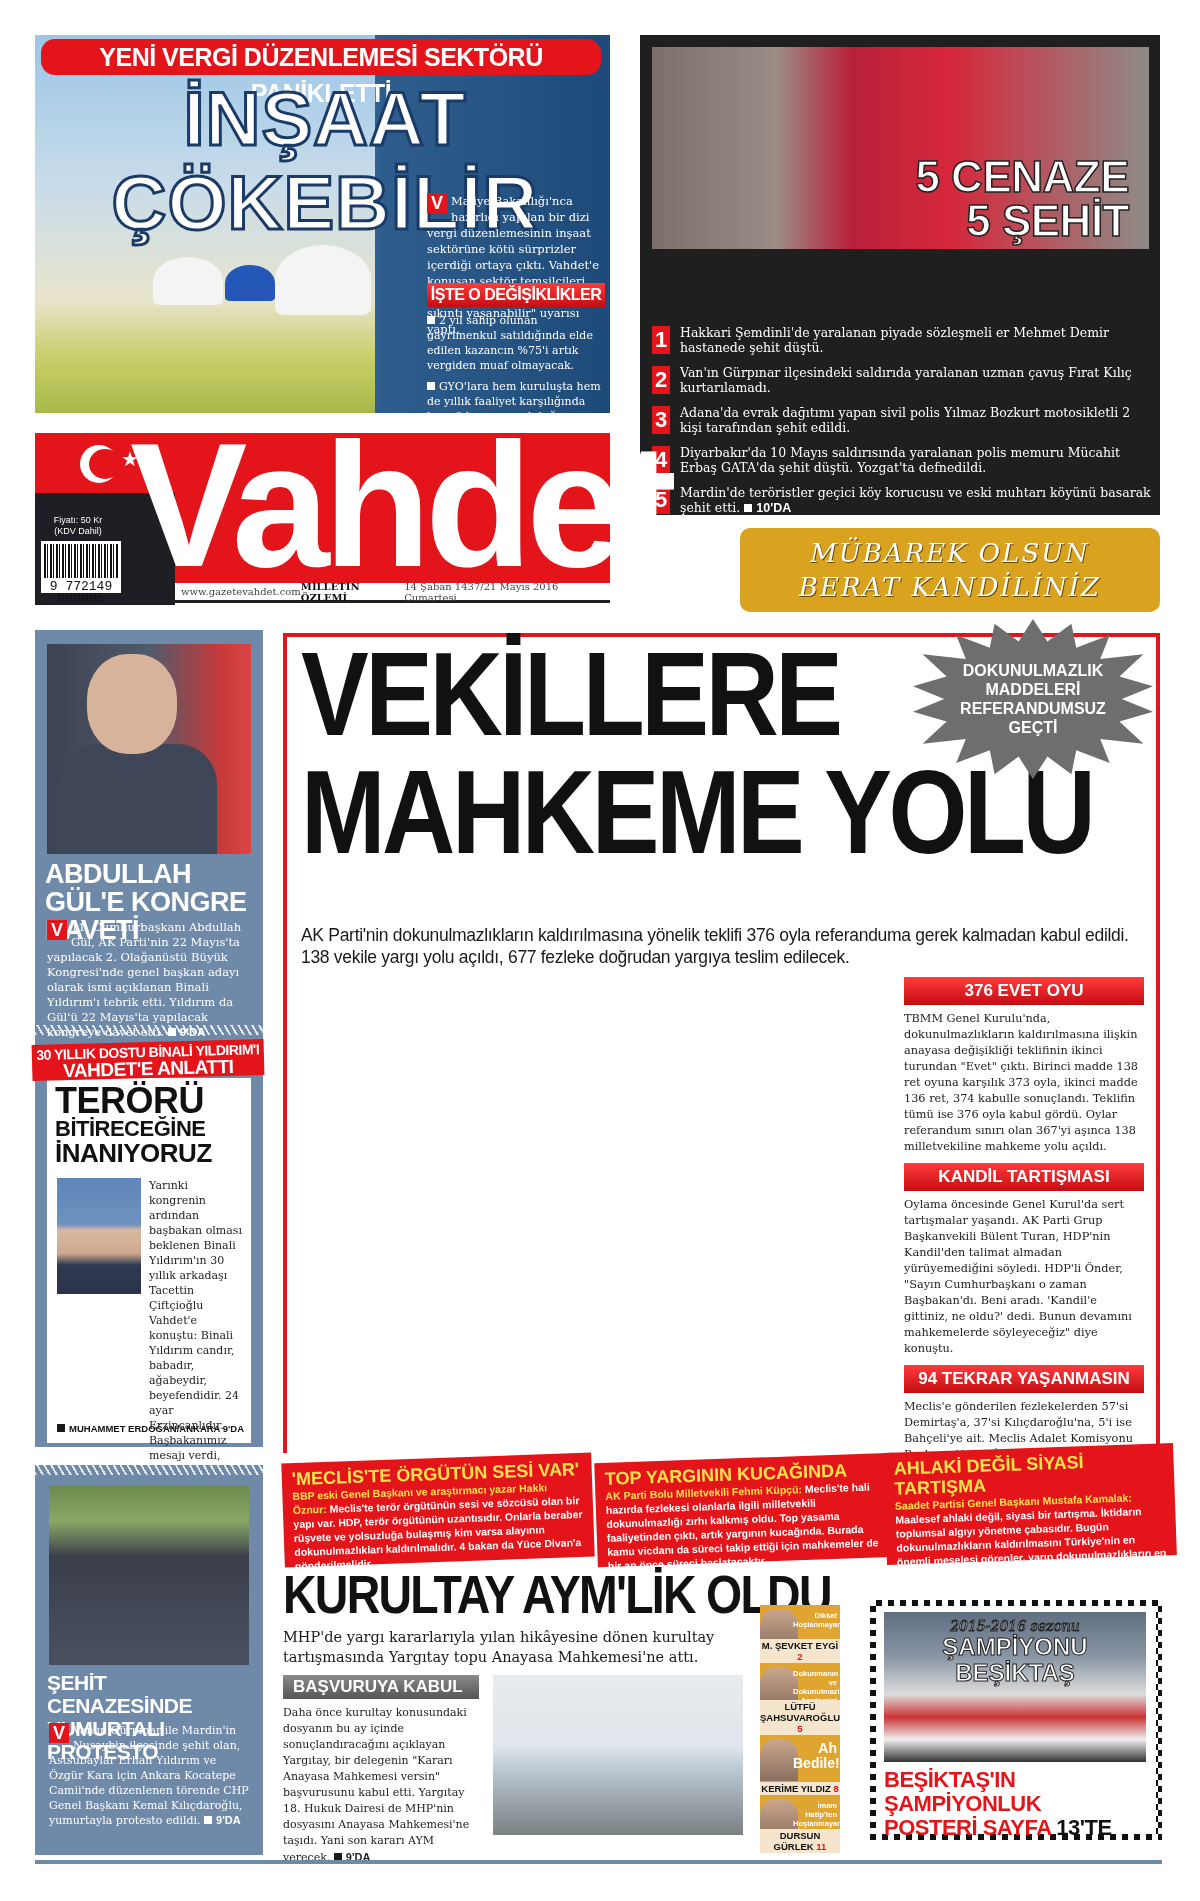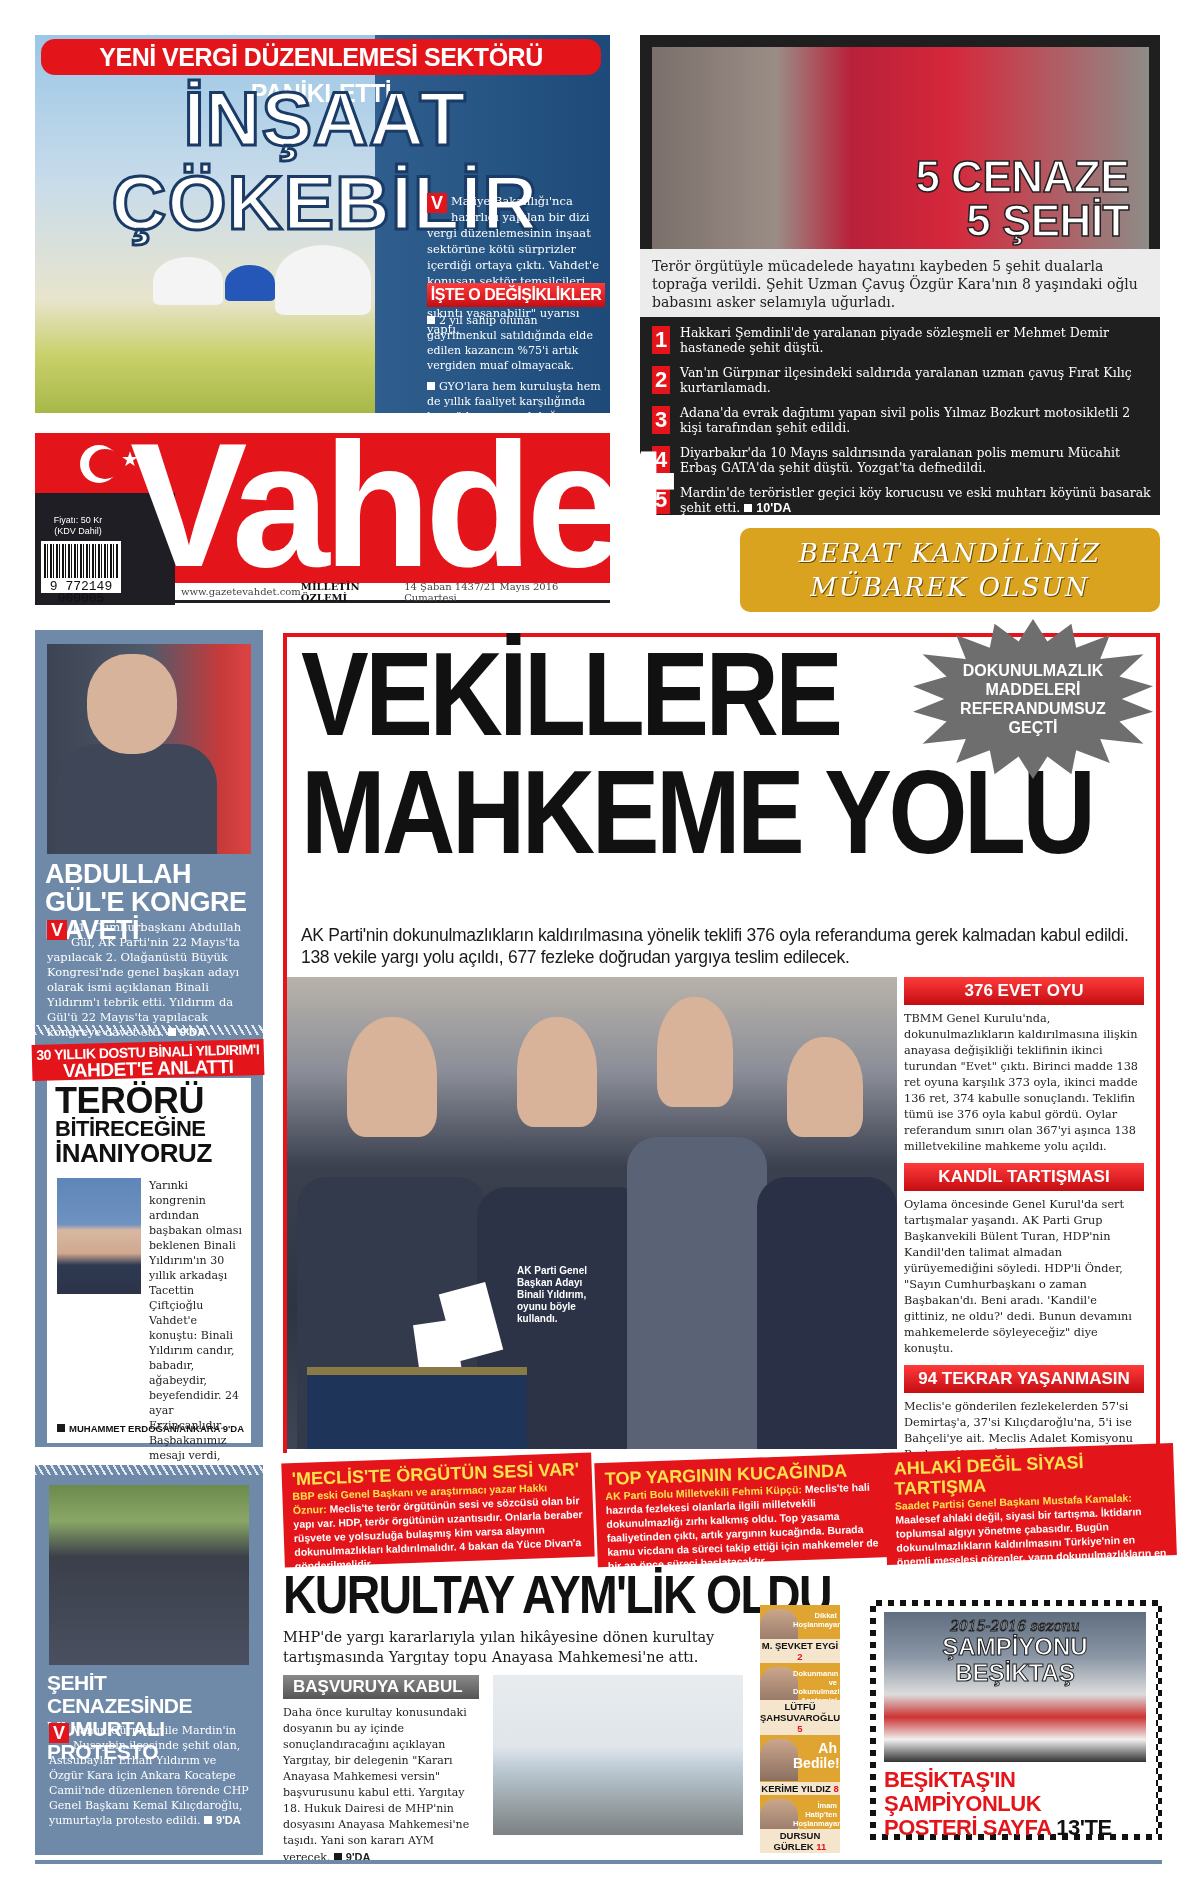--- a/index.html
+++ b/index.html
@@ -149,21 +149,20 @@
   </div>
 </section>
 
 <section id="sehit" class="abs">
   <div class="photo-box">
     <div class="title cond">
       <div>5 CENAZE</div>
       <div>5 ŞEHİT</div>
     </div>
   </div>
-  <div class="caption serif">Terör örgütüyle mücadelede hayatını kaybeden 5 şehit dualarla toprağa verildi. Şehit Uzman Çavuş Özgür Kara'nın 8 yaşındaki oğlu babasını asker selamıyla uğurladı.</div>
   <div class="list serif">
     <div class="item"><span class="num">1</span><span>Hakkari Şemdinli'de yaralanan piyade sözleşmeli er Mehmet Demir hastanede şehit düştü.</span></div>
     <div class="item"><span class="num">2</span><span>Van'ın Gürpınar ilçesindeki saldırıda yaralanan uzman çavuş Fırat Kılıç kurtarılamadı.</span></div>
     <div class="item"><span class="num">3</span><span>Adana'da evrak dağıtımı yapan sivil polis Yılmaz Bozkurt motosikletli 2 kişi tarafından şehit edildi.</span></div>
     <div class="item"><span class="num">4</span><span>Diyarbakır'da 10 Mayıs saldırısında yaralanan polis memuru Mücahit Erbaş GATA'da şehit düştü. Yozgat'ta defnedildi.</span></div>
     <div class="item"><span class="num">5</span><span>Mardin'de teröristler geçici köy korucusu ve eski muhtarı köyünü basarak şehit etti.</span> <span class="sq"></span><span class="ref">10'DA</span></div>
   </div>
 </section>
 
 <header id="mast" class="abs">
@@ -180,22 +179,22 @@
   <div class="barcode"></div>
   <div class="barnum">9 772149 000005</div>
   <div class="footer serif">
     <span>www.gazetevahdet.com</span>
     <span class="slogan">MİLLETİN ÖZLEMİ</span>
     <span>14 Şaban 1437/21 Mayıs 2016 Cumartesi</span>
   </div>
 </header>
 
 <div id="berat" class="abs">
+  <div>MÜBAREK OLSUN</div>
   <div>BERAT KANDİLİNİZ</div>
-  <div>MÜBAREK OLSUN</div>
 </div>
 
 <section id="gul" class="abs">
   <div class="photo-box">
     <div class="suit"></div>
     <div class="face"></div>
   </div>
   <div class="title cond">ABDULLAH GÜL'E KONGRE DAVETİ</div>
   <div class="body serif">
     <span class="vmark">V</span><span>11. Cumhurbaşkanı Abdullah Gül, AK Parti'nin 22 Mayıs'ta yapılacak 2. Olağanüstü Büyük Kongresi'nde genel başkan adayı olarak ismi açıklanan Binali Yıldırım'ı tebrik etti. Yıldırım da Gül'ü 22 Mayıs'ta yapılacak kongreye davet etti.</span> <span class="sq"></span><span class="ref">9'DA</span>
@@ -232,34 +231,20 @@
 </section>
 
 <section id="main" class="abs">
   <div class="headline">
     <div>VEKİLLERE</div>
     <div>MAHKEME YOLU</div>
   </div>
   <div class="star-badge"></div>
   <div class="star-text">DOKUNULMAZLIK MADDELERİ REFERANDUMSUZ GEÇTİ</div>
   <div class="deck">AK Parti'nin dokunulmazlıkların kaldırılmasına yönelik teklifi 376 oyla referanduma gerek kalmadan kabul edildi. 138 vekile yargı yolu açıldı, 677 fezleke doğrudan yargıya teslim edilecek.</div>
-  <div class="photo-box">
-    <div class="suit" style="left:10px;top:200px;width:190px;height:280px;"></div>
-    <div class="person" style="left:60px;top:40px;width:90px;height:120px;"></div>
-    <div class="suit" style="left:190px;top:210px;width:170px;height:270px;background:#2c3346;"></div>
-    <div class="person" style="left:230px;top:40px;width:80px;height:110px;"></div>
-    <div class="suit" style="left:340px;top:160px;width:140px;height:320px;background:#5a6275;"></div>
-    <div class="person" style="left:370px;top:20px;width:76px;height:110px;"></div>
-    <div class="suit" style="left:470px;top:200px;width:140px;height:280px;background:#2a3045;"></div>
-    <div class="person" style="left:500px;top:60px;width:76px;height:100px;"></div>
-    <div class="ballot" style="left:160px;top:310px;width:48px;height:70px;transform:rotate(-15deg);"></div>
-    <div class="ballot" style="left:130px;top:345px;width:42px;height:60px;transform:rotate(-8deg);"></div>
-    <div style="position:absolute;left:20px;top:390px;width:220px;height:90px;background:#1e3458;border-top:8px solid #8a7a45;"></div>
-    <div class="photo-caption">AK Parti Genel Başkan Adayı Binali Yıldırım, oyunu böyle kullandı.</div>
-  </div>
   <div class="side serif">
     <div class="bar">376 EVET OYU</div>
     <p>TBMM Genel Kurulu'nda, dokunulmazlıkların kaldırılmasına ilişkin anayasa değişikliği teklifinin ikinci turundan "Evet" çıktı. Birinci madde 138 ret oyuna karşılık 373 oyla, ikinci madde 136 ret, 374 kabulle sonuçlandı. Teklifin tümü ise 376 oyla kabul gördü. Oylar referandum sınırı olan 367'yi aşınca 138 milletvekiline mahkeme yolu açıldı.</p>
     <div class="bar">KANDİL TARTIŞMASI</div>
     <p>Oylama öncesinde Genel Kurul'da sert tartışmalar yaşandı. AK Parti Grup Başkanvekili Bülent Turan, HDP'nin Kandil'den talimat almadan yürüyemediğini söyledi. HDP'li Önder, "Sayın Cumhurbaşkanı o zaman Başbakan'dı. Beni aradı. 'Kandil'e gittiniz, ne oldu?' dedi. Bunun devamını mahkemelerde söyleyeceğiz" diye konuştu.</p>
     <div class="bar">94 TEKRAR YAŞANMASIN</div>
     <p><span>Meclis'e gönderilen fezlekelerden 57'si Demirtaş'a, 37'si Kılıçdaroğlu'na, 5'i ise Bahçeli'ye ait. Meclis Adalet Komisyonu Başkanı Ahmet İyimaya 1994'te vekillerin Meclis'ten yaka paça götürüldüğü olayları ima ederek "Bu sendromun bir daha yaşanmamasını temenni ediyorum" dedi.</span> <span class="sq dark"></span><span class="ref">8'DE</span></p>
   </div>
 </section>
 

